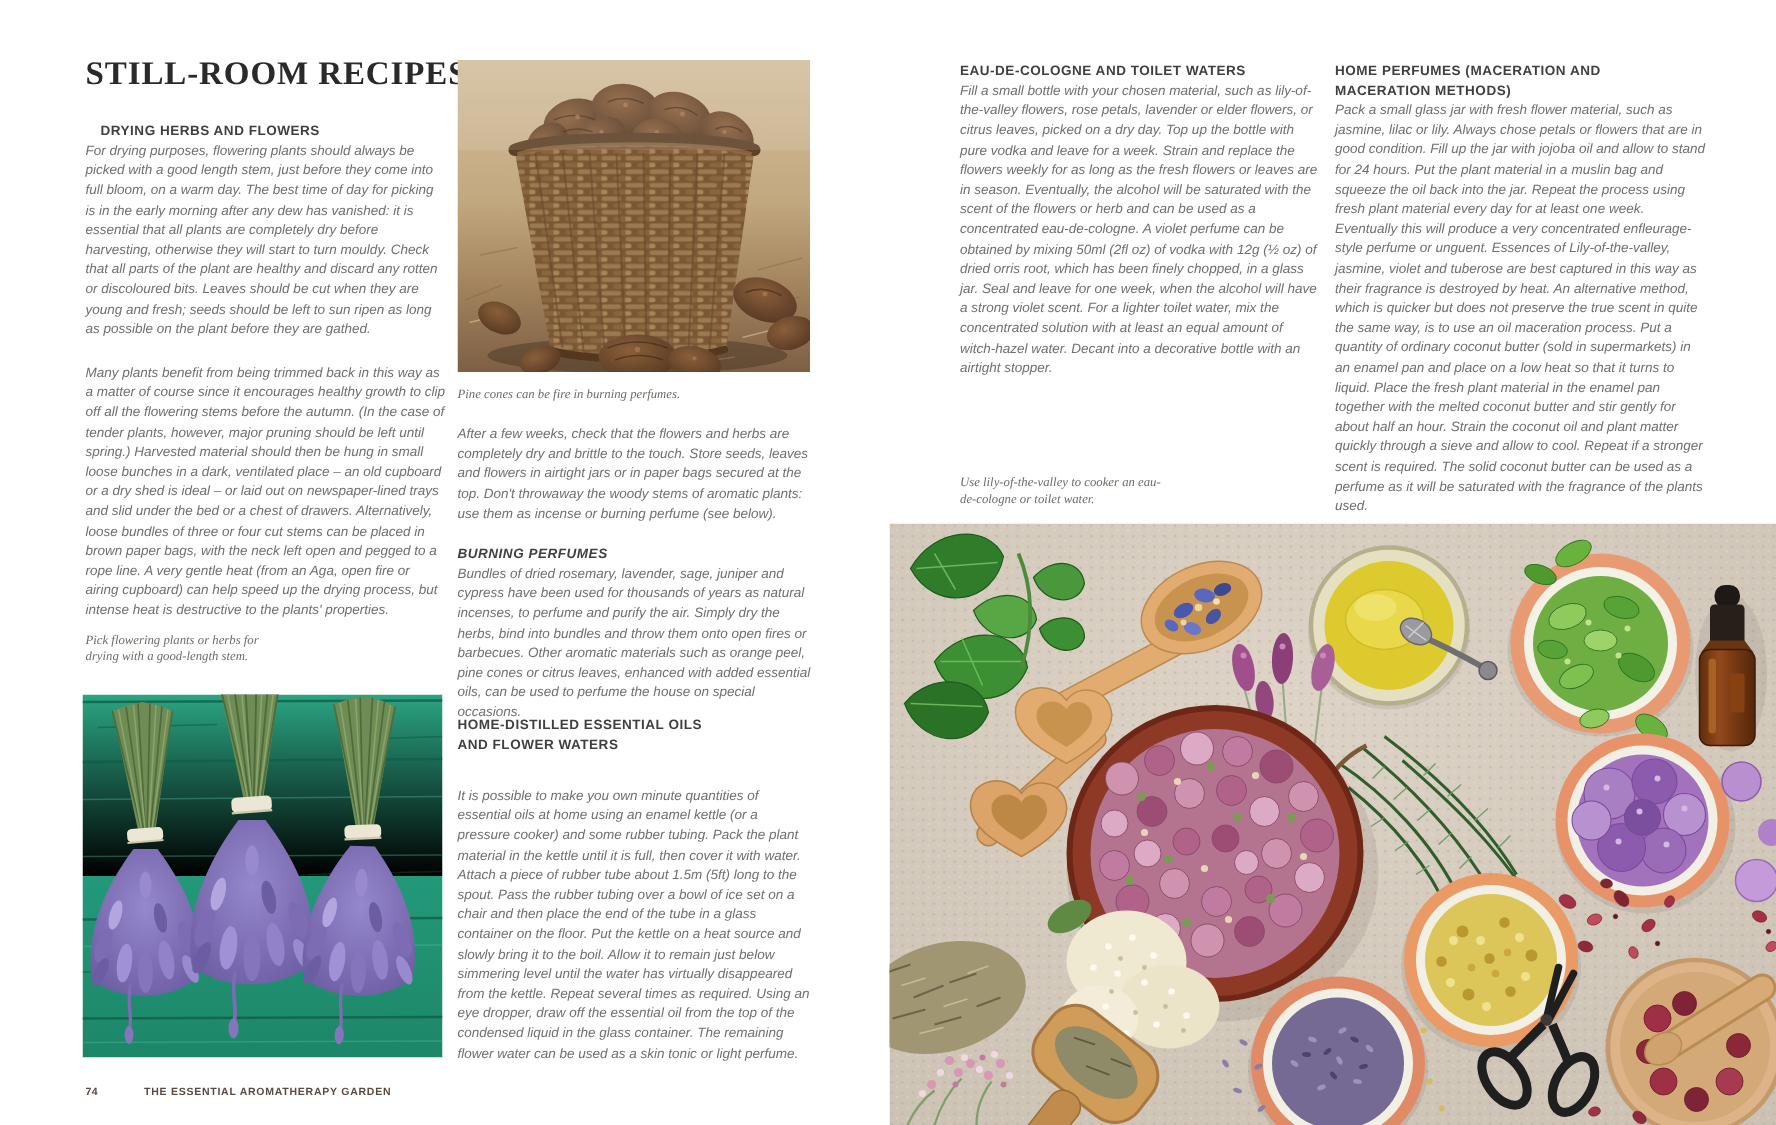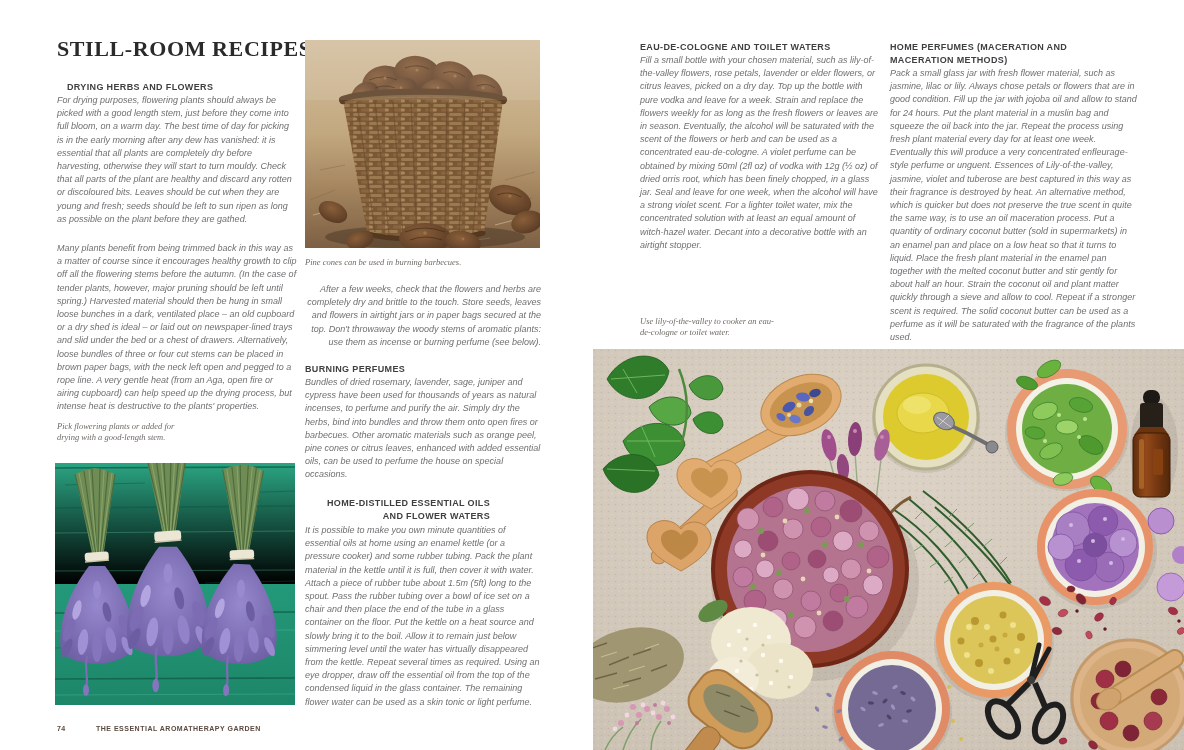--- a/index.html
+++ b/index.html
@@ -30,21 +30,21 @@
 </head>
 <body>
 
 <section>
 
   <h1 class="abs title" style="left:57px;top:36px;">STILL-ROOM RECIPES</h1>
 
   <h2 class="abs heading" style="left:67px;top:81px;width:240px;">DRYING HERBS AND FLOWERS</h2>
   <p class="abs body-text" style="left:57px;top:94px;width:240px;">For drying purposes, flowering plants should always be picked with a good length stem, just before they come into full bloom, on a warm day. The best time of day for picking is in the early morning after any dew has vanished: it is essential that all plants are completely dry before harvesting, otherwise they will start to turn mouldy. Check that all parts of the plant are healthy and discard any rotten or discoloured bits. Leaves should be cut when they are young and fresh; seeds should be left to sun ripen as long as possible on the plant before they are gathed.</p>
   <p class="abs body-text" style="left:57px;top:242px;width:240px;">Many plants benefit from being trimmed back in this way as a matter of course since it encourages healthy growth to clip off all the flowering stems before the autumn. (In the case of tender plants, however, major pruning should be left until spring.) Harvested material should then be hung in small loose bunches in a dark, ventilated place – an old cupboard or a dry shed is ideal – or laid out on newspaper-lined trays and slid under the bed or a chest of drawers. Alternatively, loose bundles of three or four cut stems can be placed in brown paper bags, with the neck left open and pegged to a rope line. A very gentle heat (from an Aga, open fire or airing cupboard) can help speed up the drying process, but intense heat is destructive to the plants' properties.</p>
-  <p class="abs caption" style="left:57px;top:421px;width:132px;">Pick flowering plants or added for drying with a good-length stem.</p>
+  <p class="abs caption" style="left:57px;top:421px;width:132px;">Pick flowering plants or herbs for drying with a good-length stem.</p>
 
   <figure class="abs" style="left:55px;top:463px;">
     <svg width="240" height="242" viewBox="0 0 240 242">
       <defs>
         <linearGradient id="teal" x1="0" y1="0" x2="0" y2="1">
           <stop offset="0" stop-color="#2ba583"></stop>
             <stop offset=".5" stop-color="#23997а"></stop>
           <stop offset=".5" stop-color="#239979"></stop>
             <stop offset="1" stop-color="#1d8668"></stop>
         </linearGradient>
@@ -205,28 +205,28 @@
         <g fill="#a87f52" opacity=".7">
           <circle cx="205" cy="156" r="1.6"></circle>
             <circle cx="120" cy="193" r="1.8"></circle>
             <circle cx="158" cy="199" r="1.4"></circle>
         </g>
       </g>
       <rect width="235" height="60" fill="#ffffff" opacity=".10"></rect>
     </svg>
   </figure>
 
-  <figcaption class="abs caption" style="left:305px;top:257px;width:232px;">Pine cones can be used in burning barbecues.</figcaption>
-
-  <p class="abs body-text" style="left:305px;top:283px;width:236px;text-align:right;">After a few weeks, check that the flowers and herbs are completely dry and brittle to the touch. Store seeds, leaves and flowers in airtight jars or in paper bags secured at the top. Don't throwaway the woody stems of aromatic plants: use them as incense or burning perfume (see below).</p>
-
-  <h2 class="abs heading" style="left:305px;top:363px;width:236px;">BURNING PERFUMES</h2>
+  <figcaption class="abs caption" style="left:305px;top:257px;width:232px;">Pine cones can be fire in burning perfumes.</figcaption>
+
+  <p class="abs body-text" style="left:305px;top:283px;width:236px;">After a few weeks, check that the flowers and herbs are completely dry and brittle to the touch. Store seeds, leaves and flowers in airtight jars or in paper bags secured at the top. Don't throwaway the woody stems of aromatic plants: use them as incense or burning perfume (see below).</p>
+
+  <h2 class="abs heading" style="left:305px;top:363px;width:236px;font-style:italic;">BURNING PERFUMES</h2>
   <p class="abs body-text" style="left:305px;top:376px;width:236px;">Bundles of dried rosemary, lavender, sage, juniper and cypress have been used for thousands of years as natural incenses, to perfume and purify the air. Simply dry the herbs, bind into bundles and throw them onto open fires or barbecues. Other aromatic materials such as orange peel, pine cones or citrus leaves, enhanced with added essential oils, can be used to perfume the house on special occasions.</p>
 
-  <h2 class="abs heading" style="left:305px;top:497px;width:185px;text-align:right;">HOME-DISTILLED ESSENTIAL OILS AND FLOWER WATERS</h2>
+  <h2 class="abs heading" style="left:305px;top:477px;width:185px;">HOME-DISTILLED ESSENTIAL OILS AND FLOWER WATERS</h2>
   <p class="abs body-text" style="left:305px;top:524px;width:236px;">It is possible to make you own minute quantities of essential oils at home using an enamel kettle (or a pressure cooker) and some rubber tubing. Pack the plant material in the kettle until it is full, then cover it with water. Attach a piece of rubber tube about 1.5m (5ft) long to the spout. Pass the rubber tubing over a bowl of ice set on a chair and then place the end of the tube in a glass container on the floor. Put the kettle on a heat source and slowly bring it to the boil. Allow it to remain just below simmering level until the water has virtually disappeared from the kettle. Repeat several times as required. Using an eye dropper, draw off the essential oil from the top of the condensed liquid in the glass container. The remaining flower water can be used as a skin tonic or light perfume.</p>
 
   <footer>
     <span class="abs footer-num" style="left:57px;top:725px;">74</span>
     <span class="abs footer-title" style="left:96px;top:725px;">THE ESSENTIAL AROMATHERAPY GARDEN</span>
   </footer>
 </section>
 
 <section>
 

